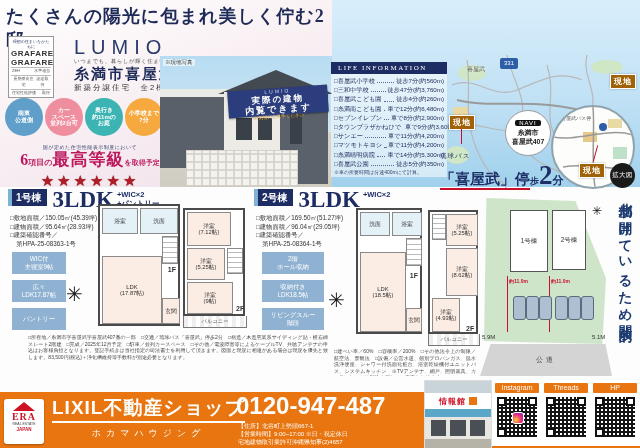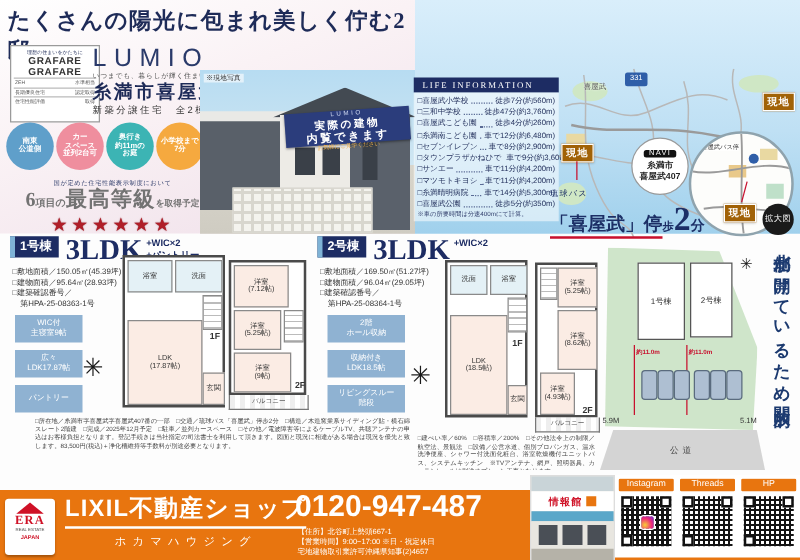--- a/index.html
+++ b/index.html
@@ -7,37 +7,37 @@
     font-family:"Liberation Sans",sans-serif;color:#222;}
   .abs{position:absolute;}
   .serif{font-family:"Liberation Serif",serif;}
   
   #left-top{left:0;top:0;width:332px;height:187px;background:linear-gradient(160deg,#ffffff 0%,#faf2f5 40%,#efdfe9 100%);}
   #right-top{left:332px;top:0;width:308px;height:190px;background:linear-gradient(180deg,#d9eefb 0%,#bfe0f4 55%,#9fd0ec 100%);}
   #mid-band{left:0;top:187px;width:640px;height:205px;background:#fdfdfd;}
   #footer-bar{left:0;top:392px;width:640px;height:56px;background:#e8750f;}
   .main-title{left:6px;top:4px;width:322px;font-size:18px;font-weight:bold;color:#1e2b58;letter-spacing:1px;}
   
-  .design-box{left:8px;top:36px;width:72px;height:62px;background:#fff;border:1px solid #9a9a9a;padding:2px;box-sizing:border-box;text-align:center;}
+  .design-box{left:8px;top:36px;width:46px;height:62px;background:#fff;border:1px solid #9a9a9a;padding:2px;box-sizing:border-box;text-align:center;}
   .design-top{font-size:4px;color:#1e2b58;line-height:5px;}
   .design-name{font-size:8px;font-weight:bold;color:#333;line-height:9px;letter-spacing:.5px;}
   .design-row{display:flex;justify-content:space-between;border-top:1px solid #bbb;font-size:4px;color:#555;line-height:6.5px;padding:0 1px;}
   
   .lumio{left:74px;top:36px;width:110px;}
   .lumio-logo{font-size:20px;letter-spacing:6px;color:#2a3a6a;line-height:22px;}
   .lumio-tag{font-size:5.5px;color:#555;letter-spacing:.5px;line-height:7px;}
   .lumio-loc{font-size:15px;font-weight:bold;color:#1e2b58;line-height:18px;letter-spacing:2px;}
   .lumio-sub{font-size:7.5px;color:#333;letter-spacing:2px;line-height:10px;}
   
   .circles{left:5px;top:98px;width:160px;display:flex;gap:2px;}
   .circle{width:38px;height:38px;border-radius:50%;color:#fff;display:flex;flex-direction:column;align-items:center;justify-content:center;font-size:6px;line-height:6.8px;font-weight:bold;text-align:center;}
   
   .grade{left:14px;top:144px;width:152px;text-align:center;}
   .grade-note{font-size:5px;color:#33406e;line-height:6px;letter-spacing:.5px;}
-  .grade-main{color:#737373;line-height:19px;white-space:nowrap;}
+  .grade-main{color:#be185d;line-height:19px;white-space:nowrap;}
   .g-num{font-size:16px;font-weight:bold;}
   .g-pre{font-size:8px;font-weight:bold;}
   .g-big{font-size:17px;font-weight:bold;letter-spacing:1px;}
   .g-post{font-size:7px;font-weight:bold;}
   .stars{line-height:16px;letter-spacing:3px;color:#b01e28;font-size:15px;text-shadow:0 0 1px #7d1520;}
   
   #photo{left:160px;top:56px;width:172px;height:131px;overflow:hidden;background:linear-gradient(180deg,#b7dcf2 0%,#cfe6f2 58%,#d8d5cb 58%,#cfccc2 100%);}
   .ph-label{left:3px;top:3px;font-size:5.5px;color:#333;background:rgba(255,255,255,.6);padding:0 2px;}
   .house-l{left:-4px;top:40px;width:70px;height:72px;background:#596069;}
   .house-l-roof{left:-6px;top:33px;width:76px;height:8px;background:#e9e9e6;}

